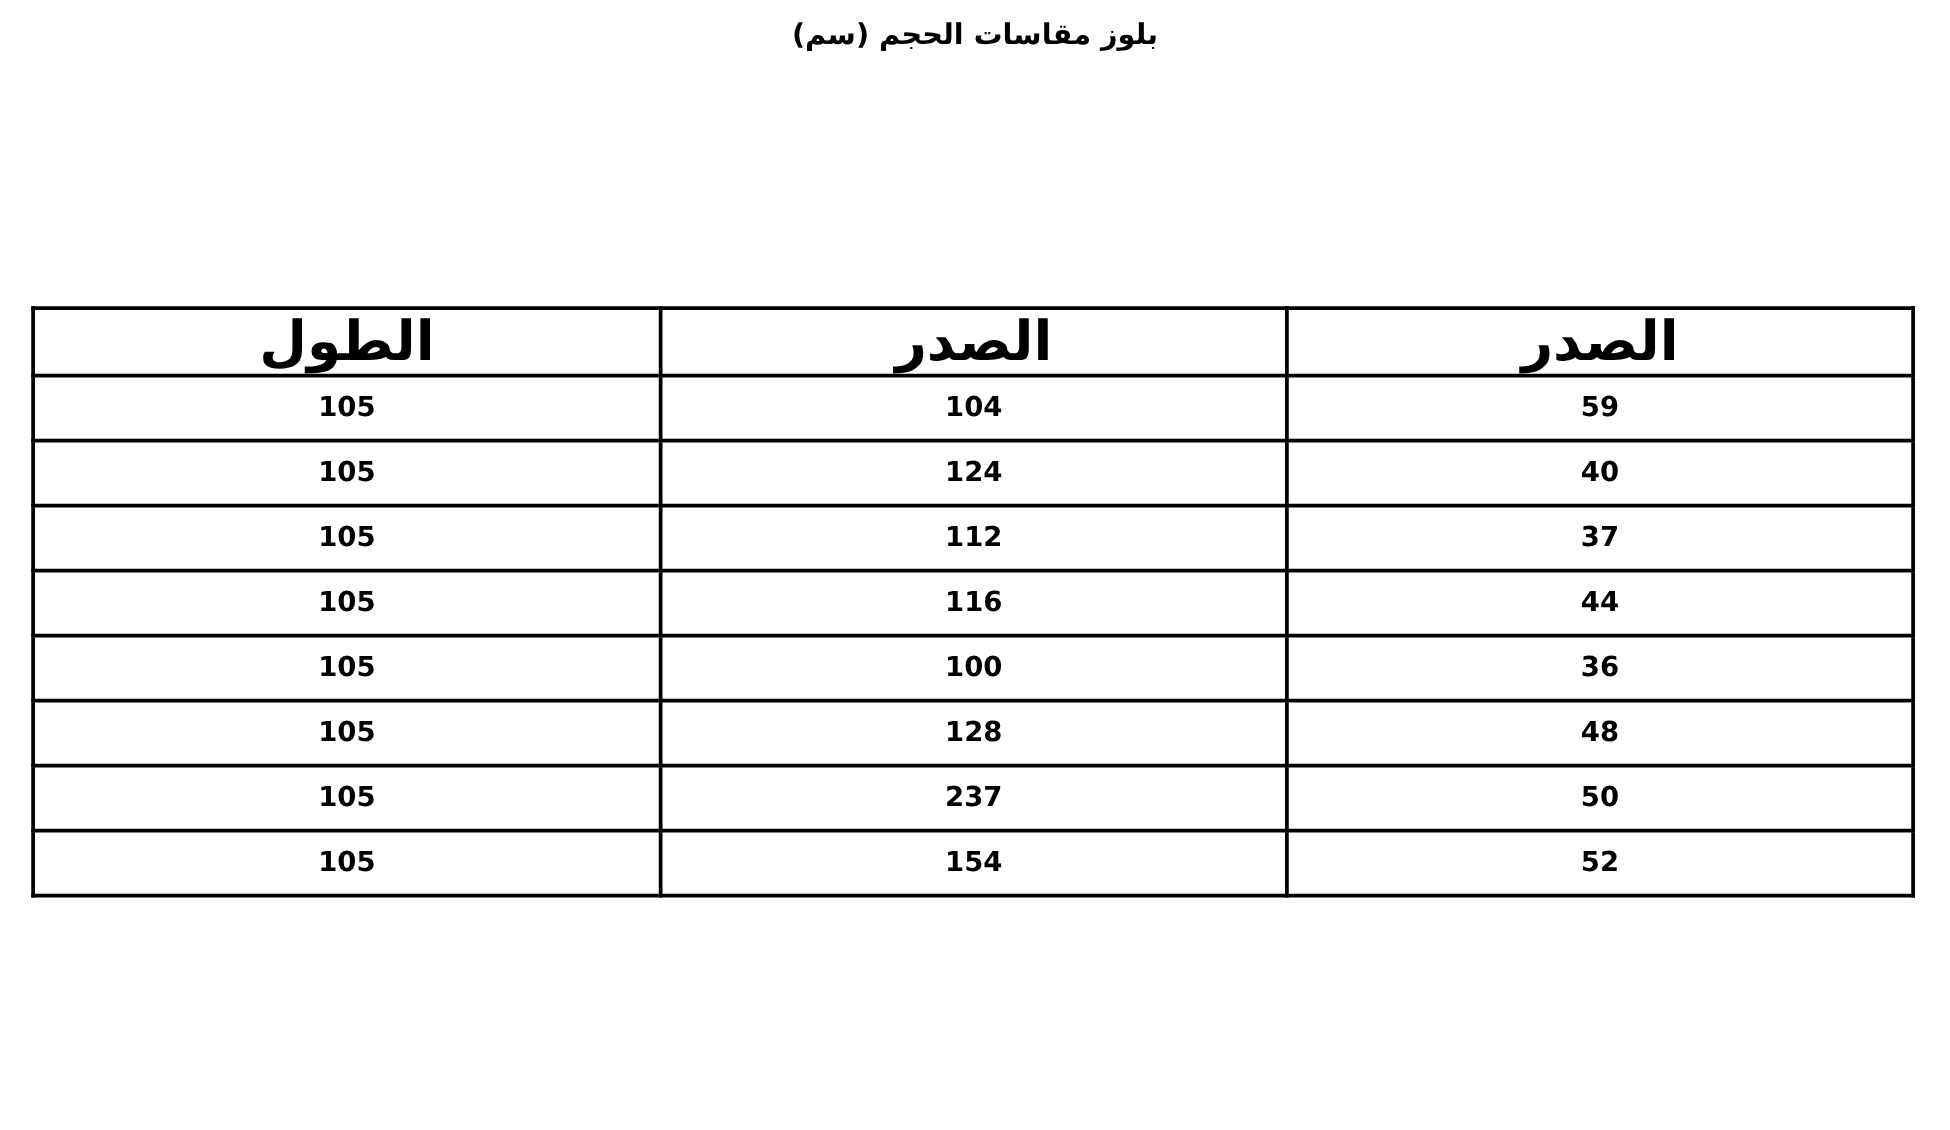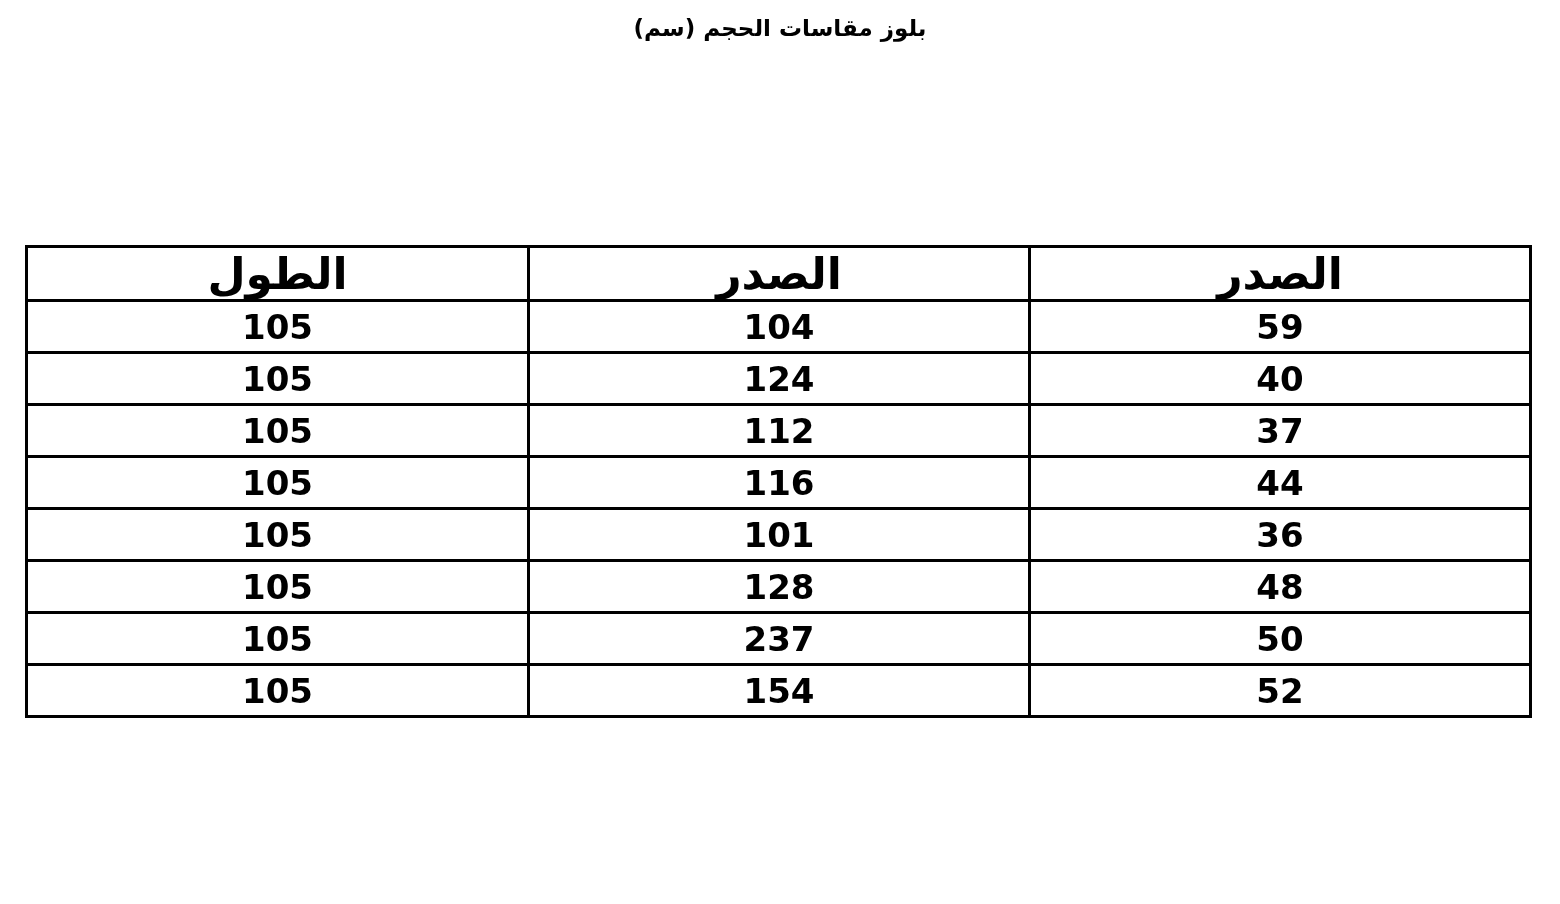--- a/index.html
+++ b/index.html
@@ -46,21 +46,21 @@
   }
   table.size-table col.c-size  { width: 501px; }
   table.size-table col.c-chest { width: 501px; }
   table.size-table col.c-len   { width: 502px; }
 
   table.size-table th,
   table.size-table td {
     border: 3px solid #000000;
     text-align: center;
     vertical-align: middle;
-    font-size: 34px;
+    font-size: 22px;
     font-weight: bold;
     height: 52px;
     padding: 0;
     box-sizing: border-box;
     background: #ffffff;
   }
   table.size-table thead th {
     font-size: 44px;
     height: 50px;
   }
@@ -104,21 +104,21 @@
           <td>112</td>
           <td>105</td>
         </tr>
         <tr>
           <td class="cell-accent">44</td>
           <td>116</td>
           <td>105</td>
         </tr>
         <tr>
           <td class="cell-accent">36</td>
-          <td>101</td>
+          <td>100</td>
           <td>105</td>
         </tr>
         <tr>
           <td class="cell-accent">48</td>
           <td>128</td>
           <td>105</td>
         </tr>
         <tr>
           <td class="cell-accent">50</td>
           <td>237</td>

